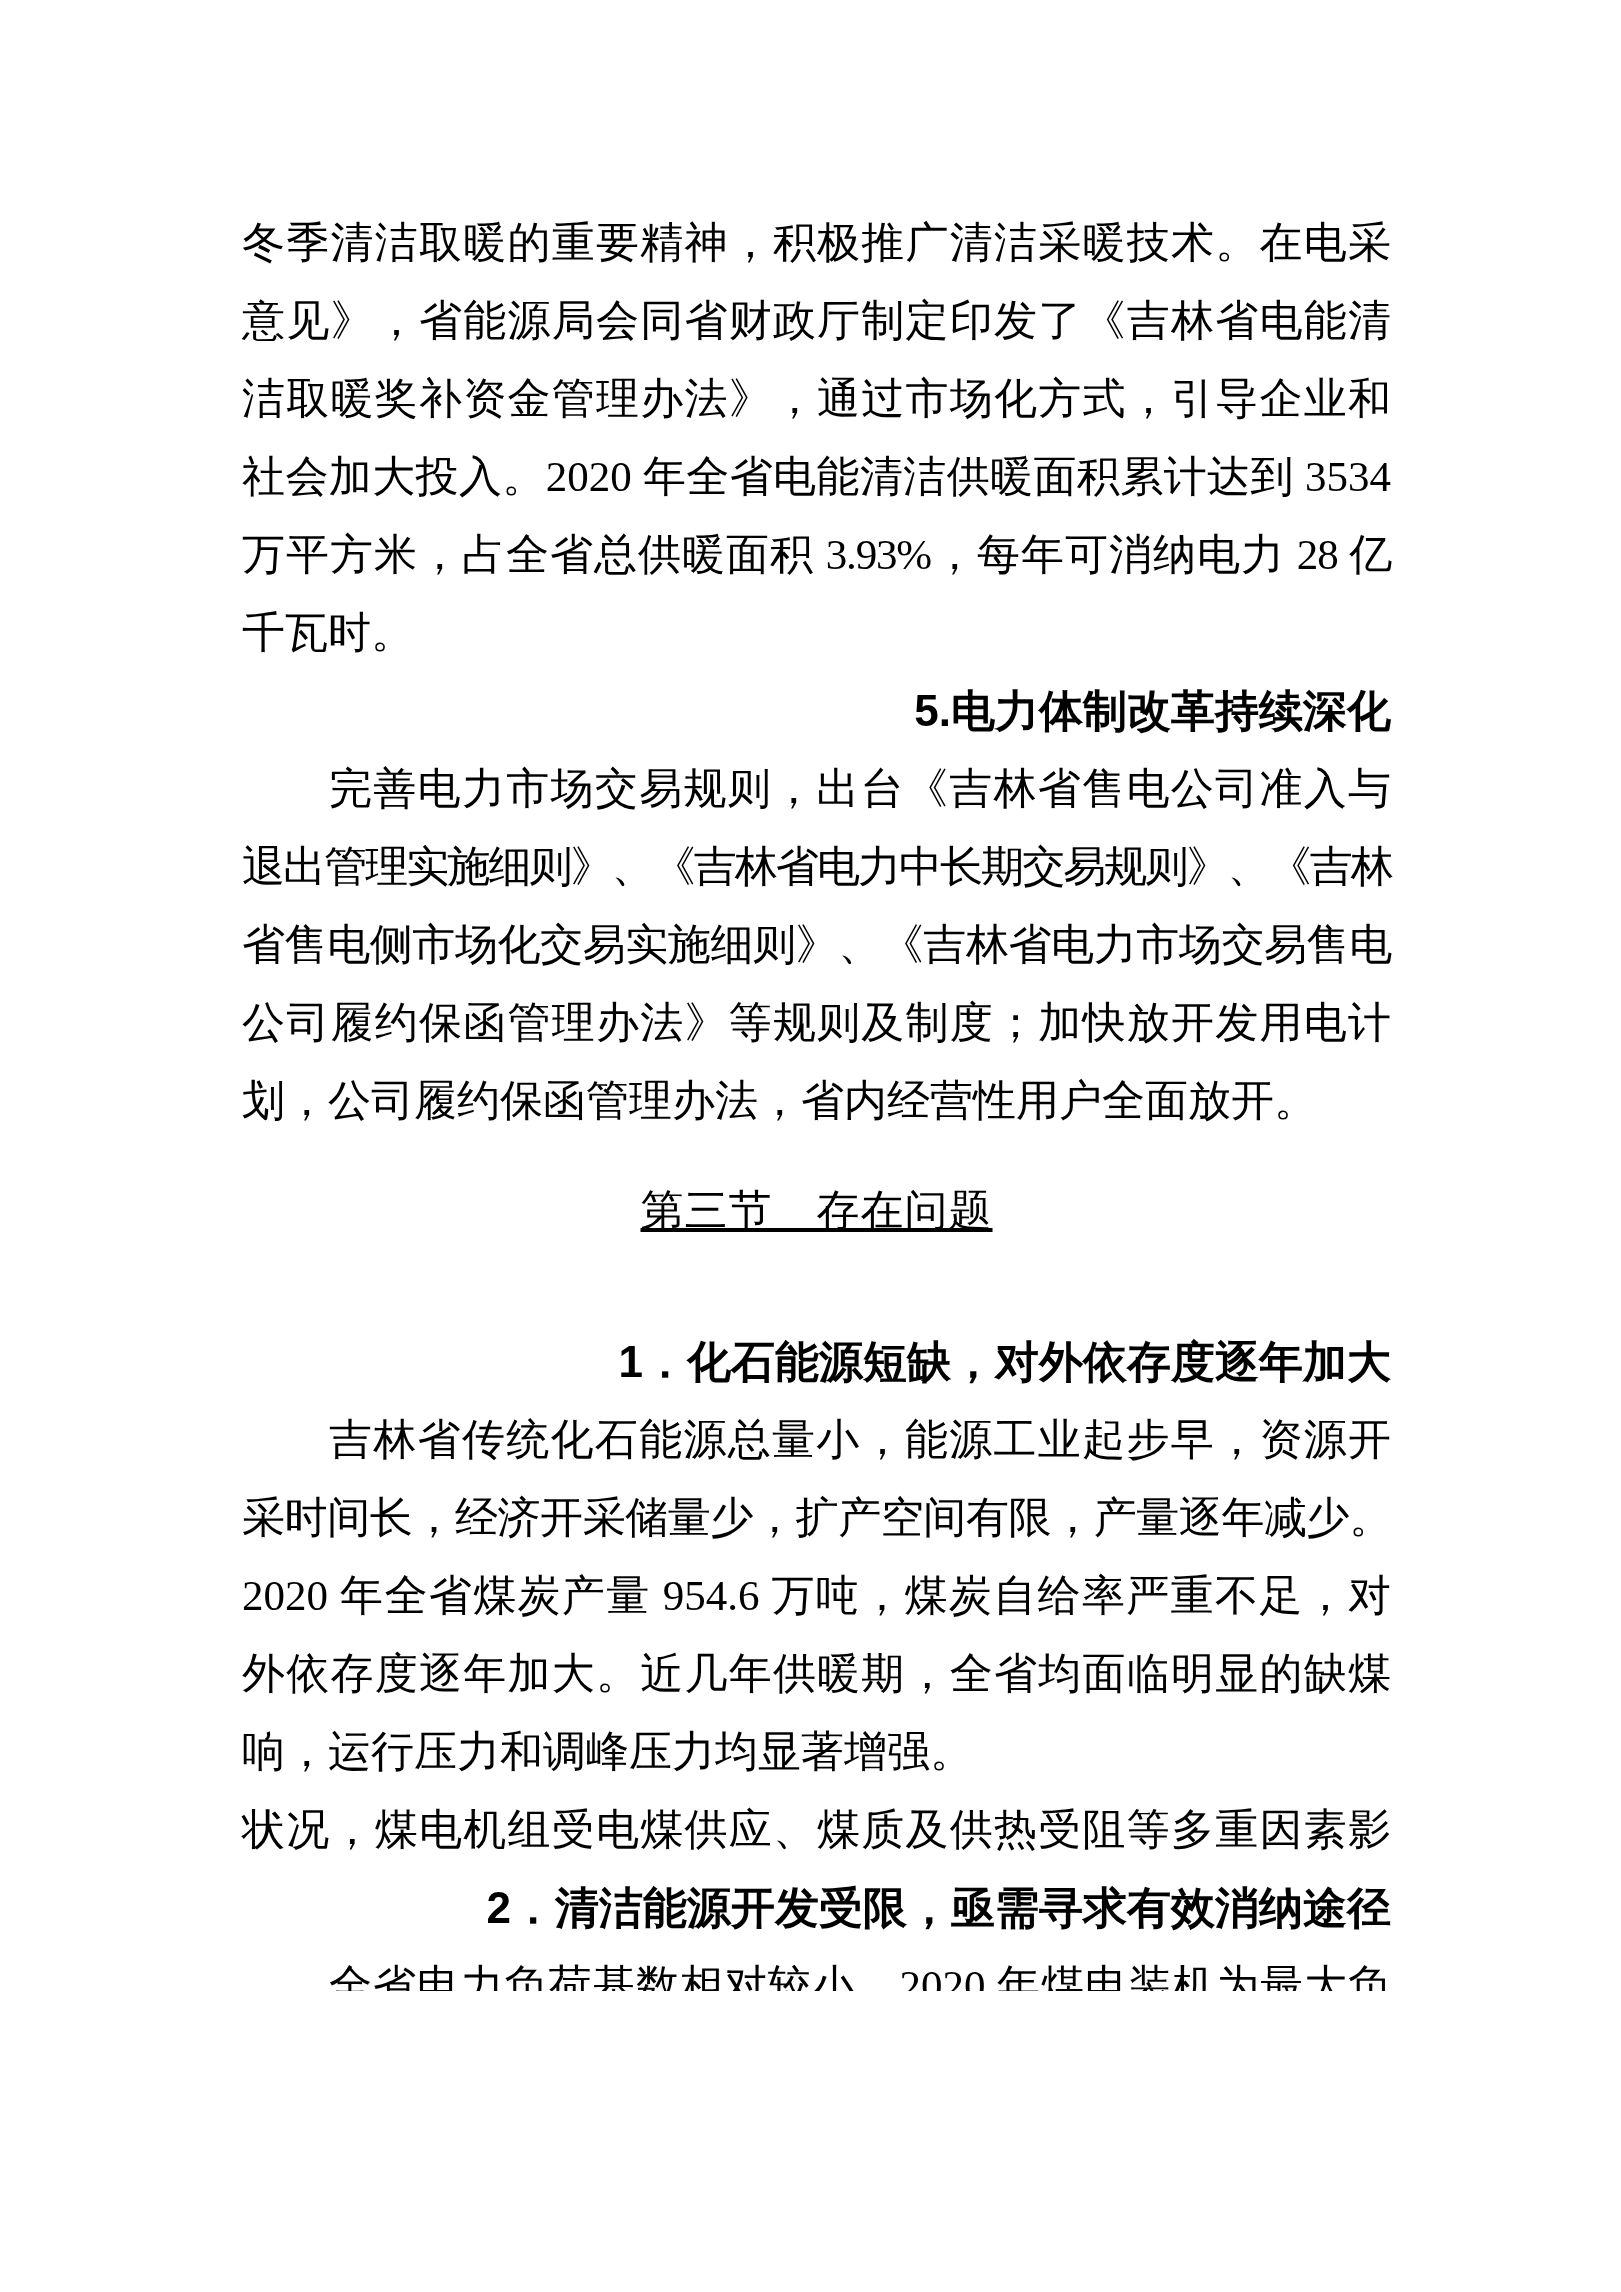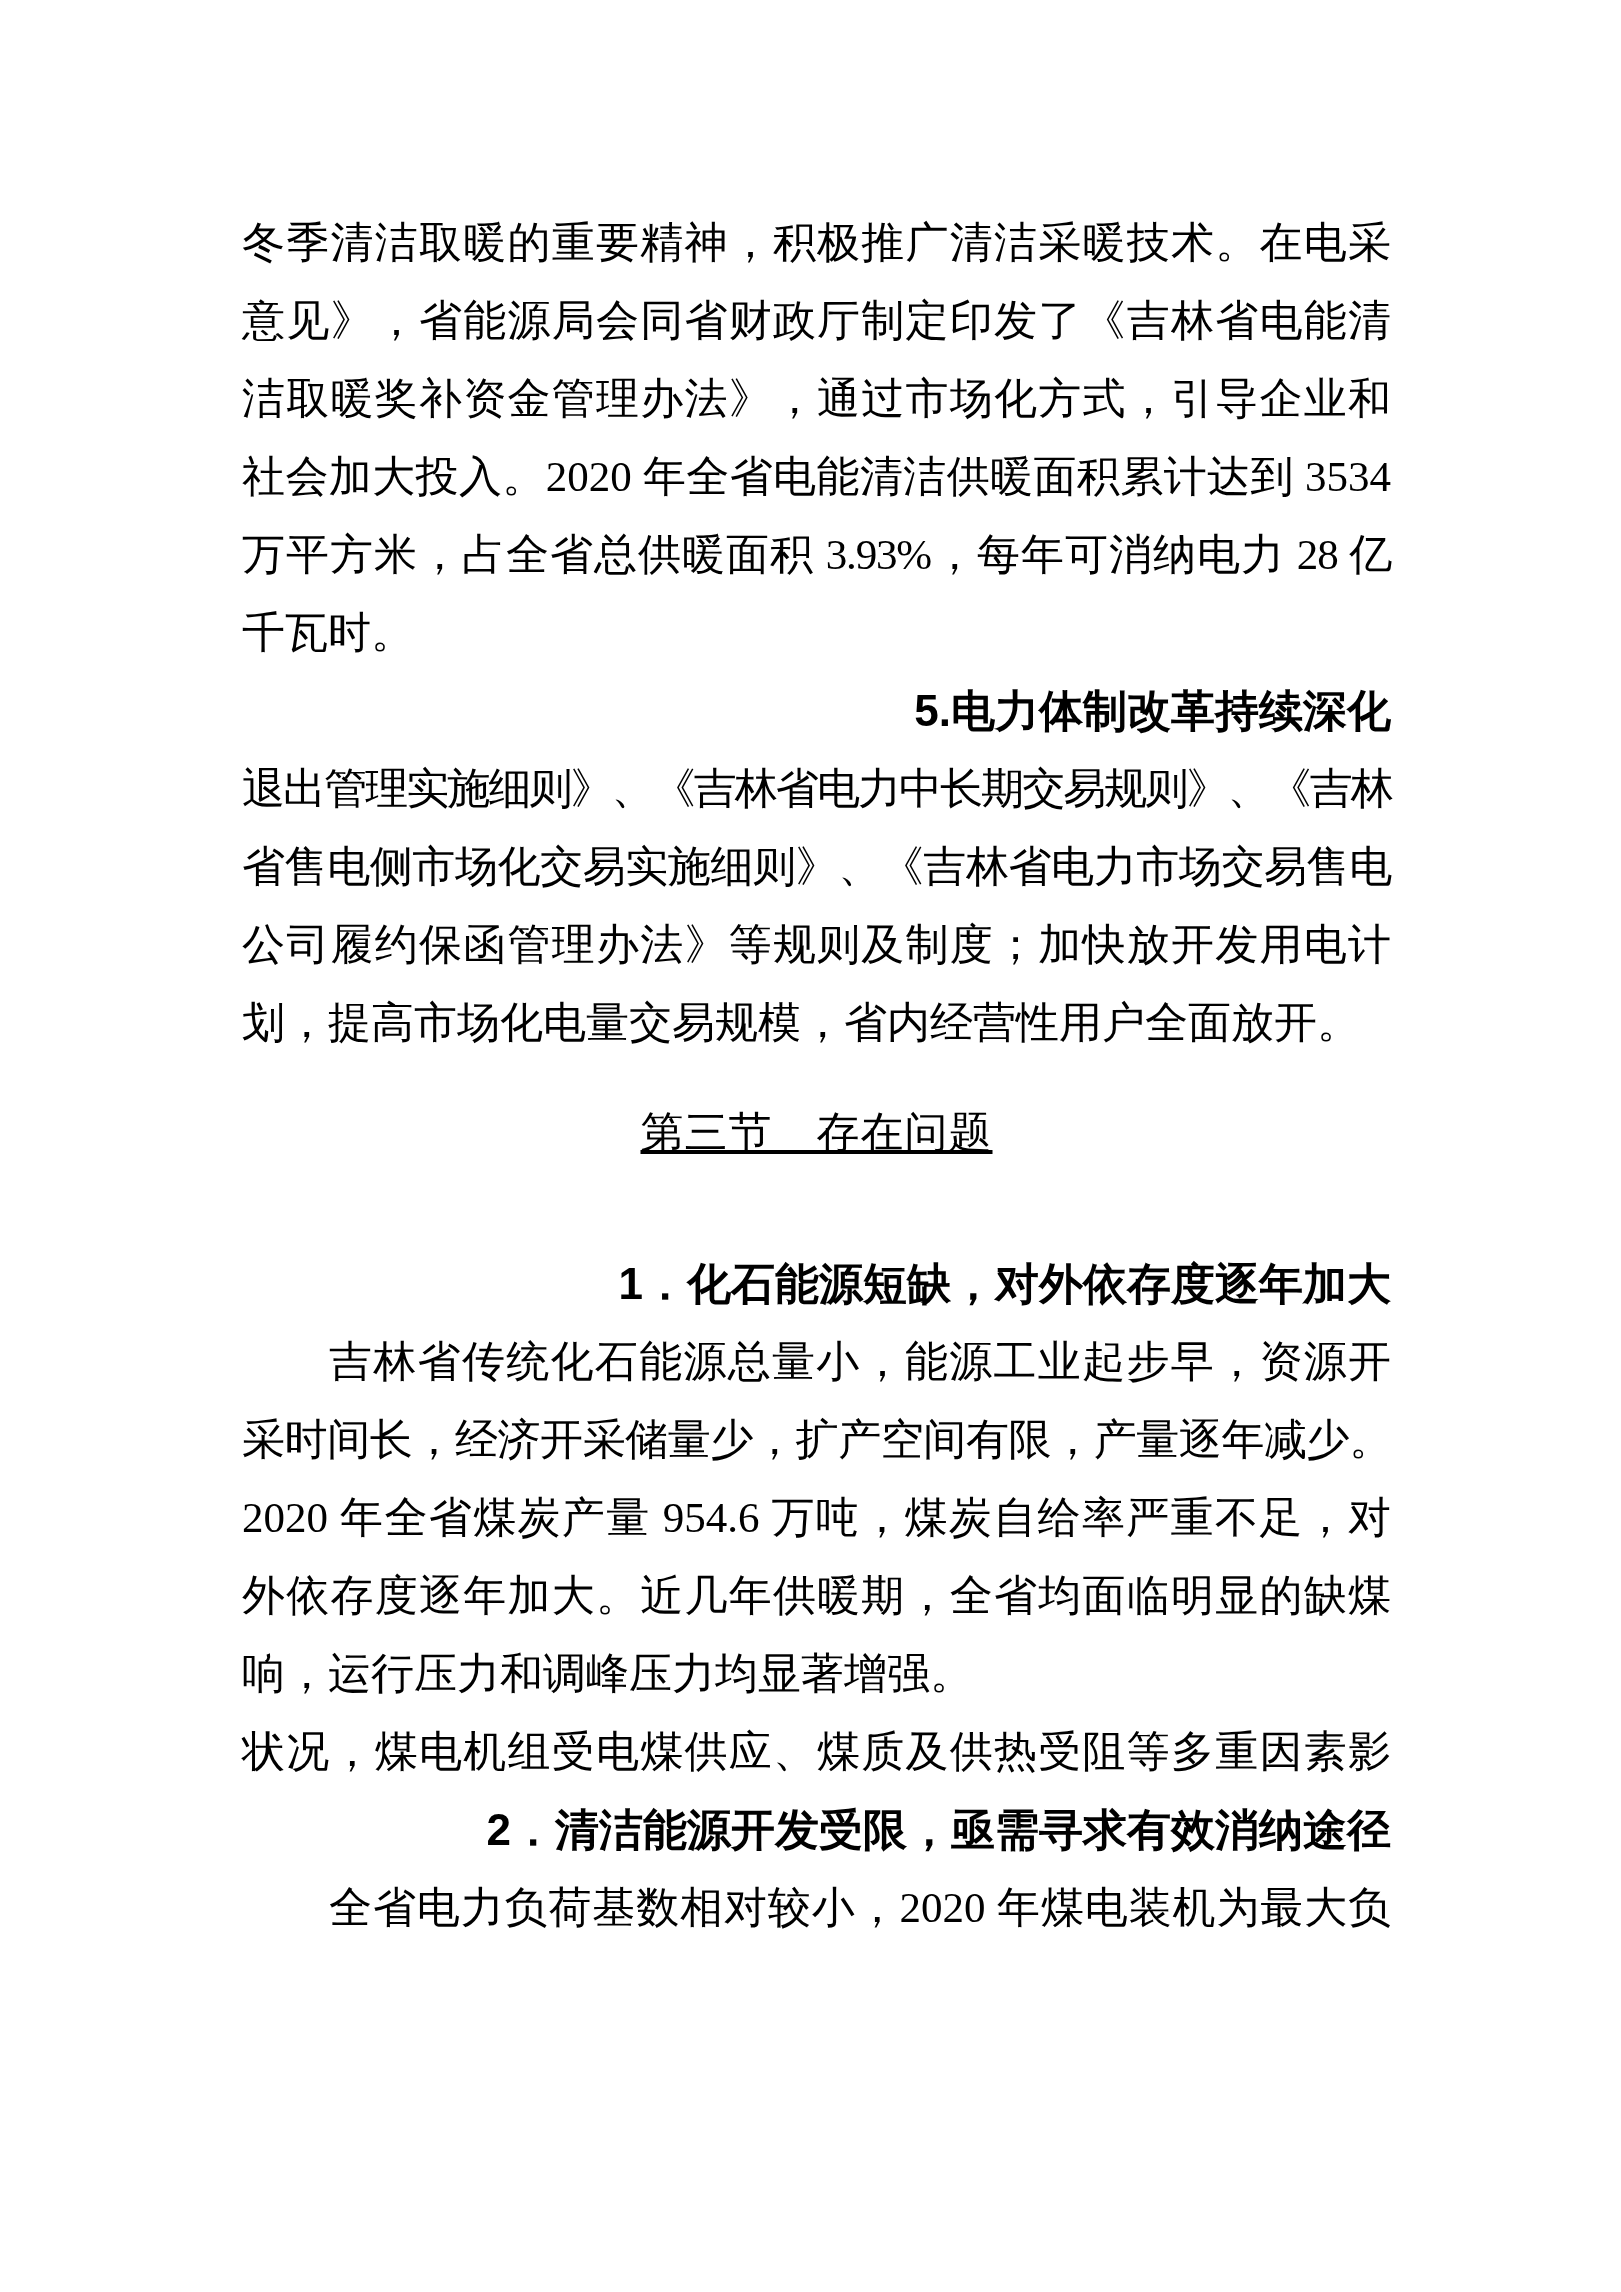--- a/index.html
+++ b/index.html
@@ -77,24 +77,25 @@
 
     <div class="line jl">冬季清洁取暖的重要精神，积极推广清洁采暖技术。在电采</div>
     <div class="line jl">意见》，省能源局会同省财政厅制定印发了《吉林省电能清</div>
     <div class="line jl">洁取暖奖补资金管理办法》，通过市场化方式，引导企业和</div>
     <div class="line jl">社会加大投入。2020 年全省电能清洁供暖面积累计达到 3534</div>
     <div class="line jl t1">万平方米，占全省总供暖面积 3.93%，每年可消纳电力 28 亿</div>
     <div class="line">千瓦时。</div>
 
     <div class="num-heading">5.电力体制改革持续深化</div>
 
+    <div class="line jl indent">完善电力市场交易规则，出台《吉林省售电公司准入与</div>
     <div class="line jl t2">退出管理实施细则》、《吉林省电力中长期交易规则》、《吉林</div>
     <div class="line jl t1">省售电侧市场化交易实施细则》、《吉林省电力市场交易售电</div>
     <div class="line jl">公司履约保函管理办法》等规则及制度；加快放开发用电计</div>
-    <div class="line">划，提高市场化电量交易规模，省内经营性用户全面放开。</div>
+    <div class="line">划，公司履约保函管理办法，省内经营性用户全面放开。</div>
 
     <div class="section-title">第三节　存在问题</div>
 
     <div class="num-heading">1．化石能源短缺，对外依存度逐年加大</div>
 
     <div class="line jl indent">吉林省传统化石能源总量小，能源工业起步早，资源开</div>
     <div class="line jl t1">采时间长，经济开采储量少，扩产空间有限，产量逐年减少。</div>
     <div class="line jl">2020 年全省煤炭产量 954.6 万吨，煤炭自给率严重不足，对</div>
     <div class="line jl">外依存度逐年加大。近几年供暖期，全省均面临明显的缺煤</div>
     <div class="line">响，运行压力和调峰压力均显著增强。</div>

